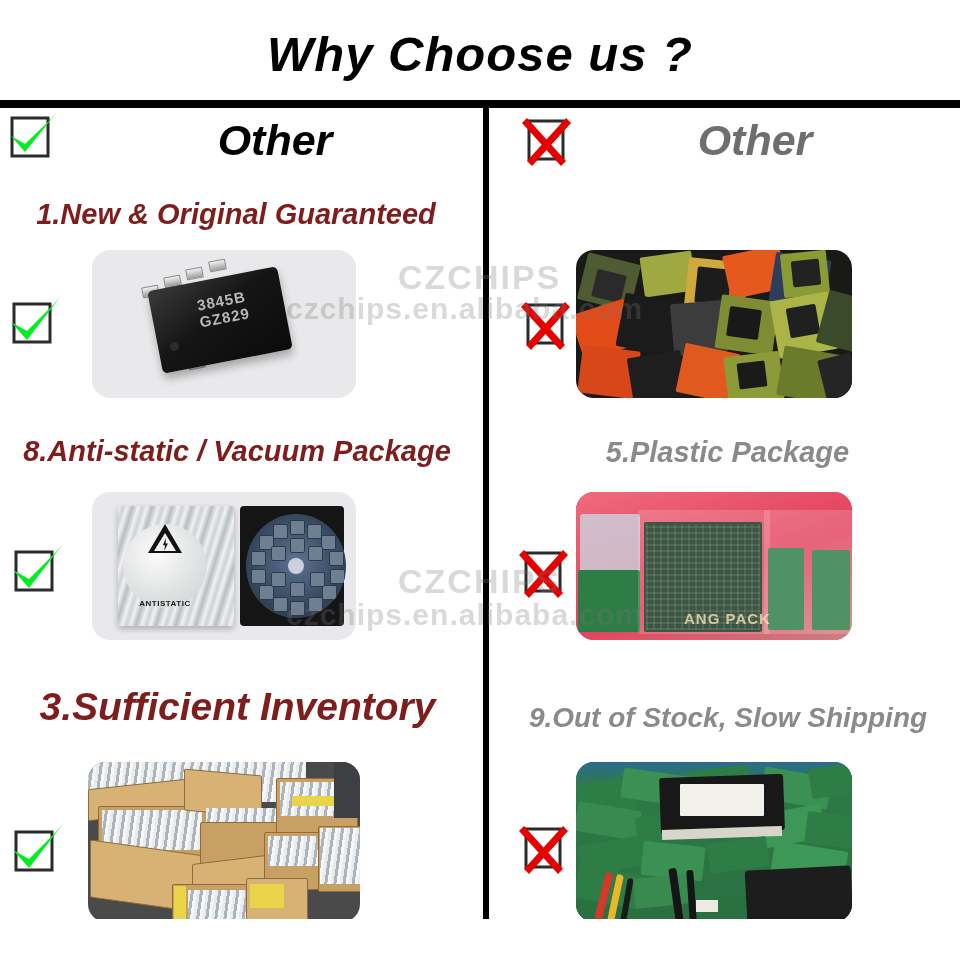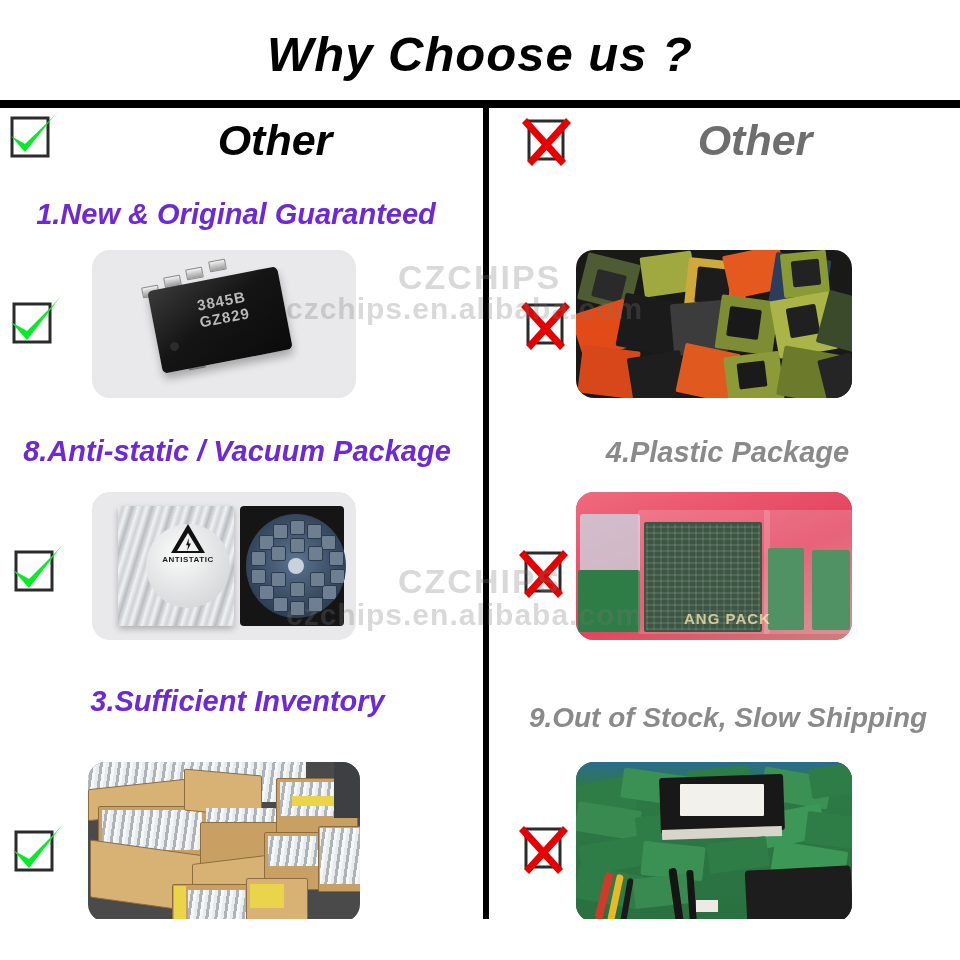--- a/index.html
+++ b/index.html
@@ -83,26 +83,26 @@
   }
   .mark svg { display: block; width: 100%; height: 100%; }
 
   
   .row-label {
     position: absolute;
     font-weight: bold;
     font-style: italic;
     line-height: 1.12;
   }
-  .row-label.ours { color: #6d28d9; }
+  .row-label.ours { color: #7f1d1d; }
   .row-label.other { color: #8a8a8a; }
 
   #label-o1 { left: 6px;  top: 198px; width: 460px; text-align: center; font-size: 29px; }
   #label-o2 { left: 2px;  top: 435px; width: 470px; text-align: center; font-size: 29px; }
-  #label-o3 { left: 10px; top: 685px; width: 455px; text-align: center; font-size: 29px; }
+  #label-o3 { left: 10px; top: 685px; width: 455px; text-align: center; font-size: 39px; }
 
   #label-x1 { left: 500px; top: 200px; width: 458px; text-align: left;   font-size: 28px; }
   #label-x2 { left: 500px; top: 436px; width: 455px; text-align: center; font-size: 29px; }
   #label-x3 { left: 498px; top: 702px; width: 460px; text-align: center; font-size: 28px; }
 
   
   .photo {
     position: absolute;
     border-radius: 18px;
     overflow: hidden;
@@ -158,25 +158,25 @@
   .bag {
     position: absolute;
     left: 26px; top: 14px; width: 116px; height: 120px;
     background: repeating-linear-gradient(107deg,
       #f3f4f5 0px,#cfd2d5 5px,#eff1f2 9px,#b9bdc1 14px,#e7e9ea 19px);
     border-radius: 3px;
     box-shadow: 0 3px 6px rgba(0,0,0,.25);
   }
   .bag-disc {
     position: absolute;
-    left: 28px; top: 18px; width: 84px; height: 84px;
+    left: 5px; top: 18px; width: 84px; height: 84px;
     border-radius: 50%;
     background: radial-gradient(circle at 40% 35%,#fbfbfb,#d7d9da 75%,#c2c4c6);
     display: flex; flex-direction: column;
-    align-items: center; justify-content: flex-start;
+    align-items: center; justify-content: space-between;
   }
   .esd-tri {
     width: 0; height: 0;
     border-left: 17px solid transparent;
     border-right: 17px solid transparent;
     border-bottom: 29px solid #111;
     position: relative;
     margin-bottom: 2px;
   }
   .esd-tri::after {
@@ -355,21 +355,21 @@
       <div class="scrap" style="left:54px; top:104px; width:54px; height:46px; background:#1e1e1e; transform:rotate(-9deg);"></div>
       <div class="scrap" style="left:104px;top:98px;  width:56px; height:50px; background:#e05a20; transform:rotate(12deg);"></div>
       <div class="scrap" style="left:150px;top:104px; width:56px; height:48px; background:#8d9a38; transform:rotate(-7deg);"></div>
       <div class="scrap" style="left:162px;top:112px; width:28px; height:26px; background:#1a1a1a; transform:rotate(-7deg);"></div>
       <div class="scrap" style="left:204px;top:100px; width:58px; height:50px; background:#6c7a2c; transform:rotate(10deg);"></div>
       <div class="scrap" style="left:246px;top:106px; width:34px; height:44px; background:#252525; transform:rotate(-14deg);"></div>
     </div>
   </div>
 
   <div class="row-label ours" id="label-o2">8.Anti-static / Vacuum Package</div>
-  <div class="row-label other" id="label-x2">4.Plastic Package</div>
+  <div class="row-label other" id="label-x2">5.Plastic Package</div>
 
   <div class="mark" style="left:6px; top:540px;">
     <svg viewBox="0 0 58 56">
       <rect x="10" y="12" width="36" height="38" fill="#ffffff" stroke="#2b2b2b" stroke-width="3"></rect>
       <path d="M7 30 L23 48 L57 4 L50 12 L23 39 Z" fill="#00ee22"></path>
     </svg>
   </div>
   <div class="mark" style="left:514px; top:544px;">
     <svg viewBox="0 0 58 56">
       <rect x="12" y="9" width="34" height="38" fill="#ffffff" stroke="#2b2b2b" stroke-width="3"></rect>

